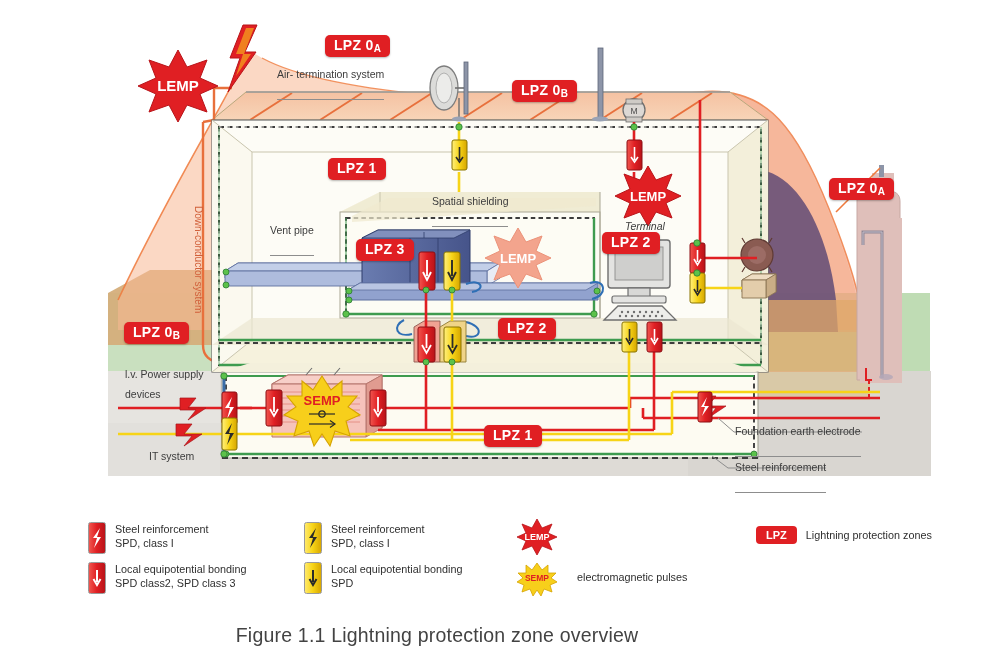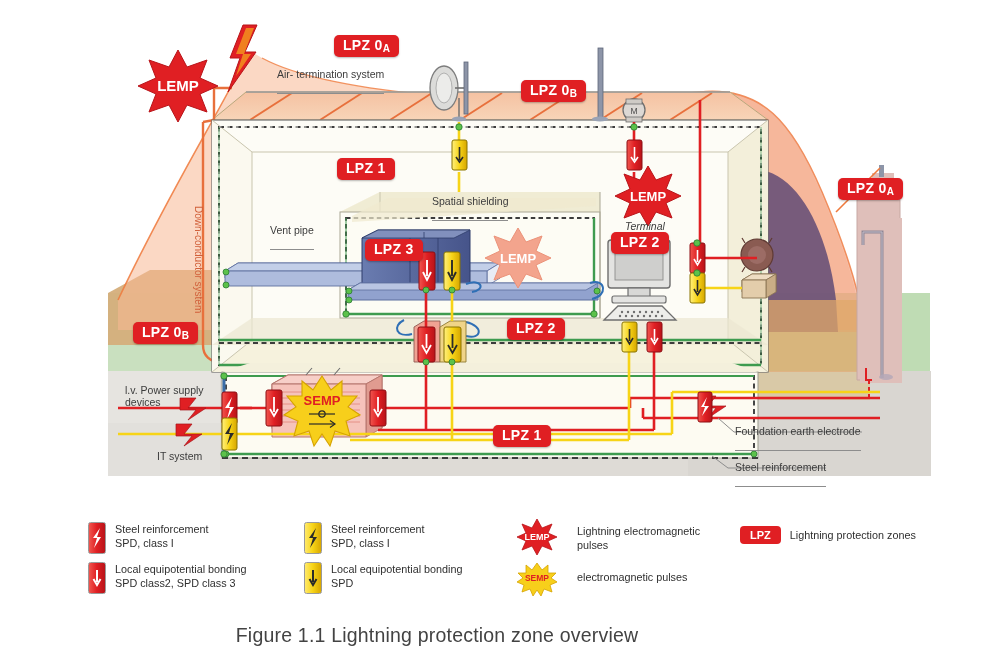--- a/index.html
+++ b/index.html
@@ -5,26 +5,26 @@
   html,body{margin:0;padding:0;background:#ffffff;}
   body{width:995px;height:670px;overflow:hidden;
        font-family:"Liberation Sans","DejaVu Sans",sans-serif;}
   #root{position:relative;width:995px;height:670px;background:#fff;}
   svg{display:block;}
 
   
   .lpz{position:absolute;background:#e01f23;color:#fff;border-radius:5px;
        font-weight:bold;font-size:14px;letter-spacing:.3px;
        padding:3px 9px 4px 9px;white-space:nowrap;line-height:1.05;
-       box-shadow:0 1px 2px rgba(0,0,0,.28);margin-left:9px;}
+       box-shadow:0 1px 2px rgba(0,0,0,.28);}
   .lpz sub{font-size:10px;vertical-align:baseline;position:relative;top:2px;}
 
   
   .lbl{position:absolute;color:#3c3c3c;font-size:10.5px;white-space:nowrap;}
-  .lbl.u{border-bottom:1px solid #8d8d8d;padding-bottom:13px;}
+  .lbl.u{border-bottom:1px solid #8d8d8d;padding-bottom:19px;}
   .lbl.vert{writing-mode:vertical-rl;text-orientation:mixed;}
 
   
   #legend{position:absolute;left:88px;top:518px;width:880px;height:80px;}
   .lgrow{position:absolute;display:flex;align-items:flex-start;gap:9px;}
   .lgtxt{font-size:10.8px;color:#2f2f2f;line-height:13.5px;padding-top:1px;}
 
   .spdbox{width:16px;height:30px;border-radius:2.5px;flex:none;
           border:1px solid #9a9a9a;position:relative;}
   .spdbox.red{background:linear-gradient(90deg,#f0564f 0%,#e01f23 48%,#b81419 100%);}
@@ -523,23 +523,23 @@
   <div class="lbl u" style="left:277px;top:68px;">Air- termination system</div>
 
   <div class="lbl vert" style="left:193px;top:206px;color:#d1603a;font-size:10px;">Down-conductor system</div>
 
   <div class="lbl u" style="left:270px;top:224px;">Vent pipe</div>
 
   <div class="lbl u" style="left:384px;top:195px;margin-left:48px;">Spatial shielding</div>
 
   <div class="lbl" style="left:625px;top:220px;font-style:italic;">Terminal</div>
 
-  <div class="lbl" style="left:125px;top:384px;width:82px;white-space:normal;line-height:12px;">l.v. Power supply devices</div>
-
-  <div class="lbl" style="left:157px;top:450px;">IT system</div>
+  <div class="lbl" style="left:125px;top:364px;width:82px;white-space:normal;line-height:20px;">l.v. Power supply devices</div>
+
+  <div class="lbl" style="left:149px;top:450px;">IT system</div>
 
   <div class="lbl u" style="left:735px;top:425px;">Foundation earth electrode</div>
 
   <div class="lbl u" style="left:735px;top:461px;">Steel reinforcement</div>
 
   <div id="legend">
 
     <div class="lgrow" style="left:0px;top:4px;">
       <span class="spdbox red">
         <svg width="16" height="30" viewBox="0 0 16 30">
@@ -588,44 +588,40 @@
       </span>
     </div>
 
     <div class="lgrow" style="left:418px;top:0px;">
       <span style="flex:none;">
         <svg width="62" height="38" viewBox="-31 -19 62 38">
           <path d="M0,-18 L5,-9 L15,-13 L11,-4 L20,0 L11,4 L15,13 L5,9 L0,18
                    L-5,9 L-15,13 L-11,4 L-20,0 L-11,-4 L-15,-13 L-5,-9 Z" fill="#e01f23" stroke="#b81419" stroke-width=".8"></path>
           <text x="0" y="3" text-anchor="middle" fill="#fff" font-size="9" font-weight="bold" font-family="Liberation Sans, sans-serif">LEMP</text>
         </svg>
-      </span>
-      <span class="lgtxt" style="padding-top:7px;">
-        <span>Lightning electromagnetic</span><br>
-        <span>pulses</span>
       </span>
     </div>
 
     <div class="lgrow" style="left:418px;top:44px;">
       <span style="flex:none;">
         <svg width="62" height="34" viewBox="-31 -17 62 34">
           <path d="M0,-16 L5,-9 L11,-14 L11,-6 L19,-6 L14,-1 L20,3 L13,6
                    L15,13 L7,10 L4,17 L0,11 L-4,17 L-7,10 L-15,13 L-13,6
                    L-20,3 L-14,-1 L-19,-6 L-11,-6 L-11,-14 L-5,-9 Z" fill="#f7cf1b" stroke="#d6a300" stroke-width=".8"></path>
           <text x="0" y="2" text-anchor="middle" fill="#e01f23" font-size="8.5" font-weight="bold" font-family="Liberation Sans, sans-serif">SEMP</text>
         </svg>
       </span>
       <span class="lgtxt" style="padding-top:9px;">
         <span>electromagnetic pulses</span>
       </span>
     </div>
 
     <div class="lgrow" style="left:652px;top:8px;">
       <span style="flex:none;background:#e01f23;color:#fff;border-radius:4px;
-                   font-weight:bold;font-size:11px;padding:3px 10px;">LPZ</span>
+                   font-weight:bold;font-size:11px;padding:3px 10px;margin-left:16px;">LPZ</span>
       <span class="lgtxt" style="padding-top:3px;">
         <span>Lightning protection zones</span>
       </span>
     </div>
   </div>
 
   <div class="caption">Figure 1.1  Lightning protection zone overview</div>
 </div>
 
 </body></html>

